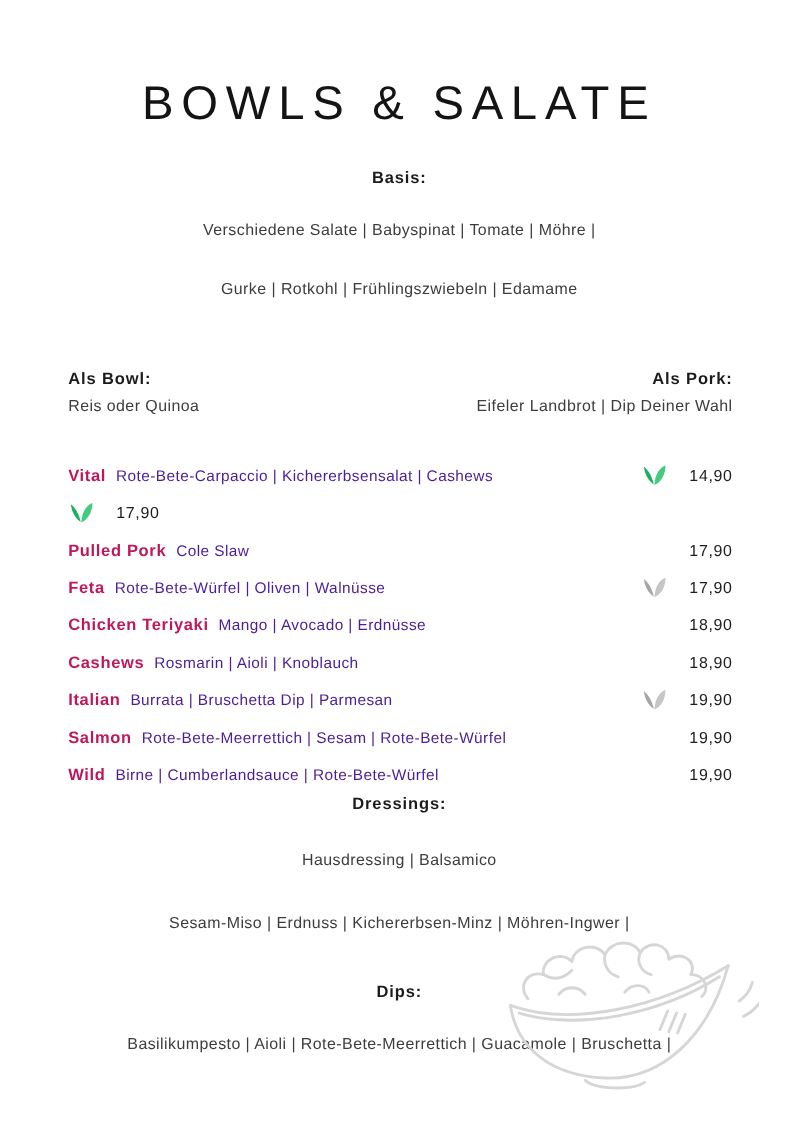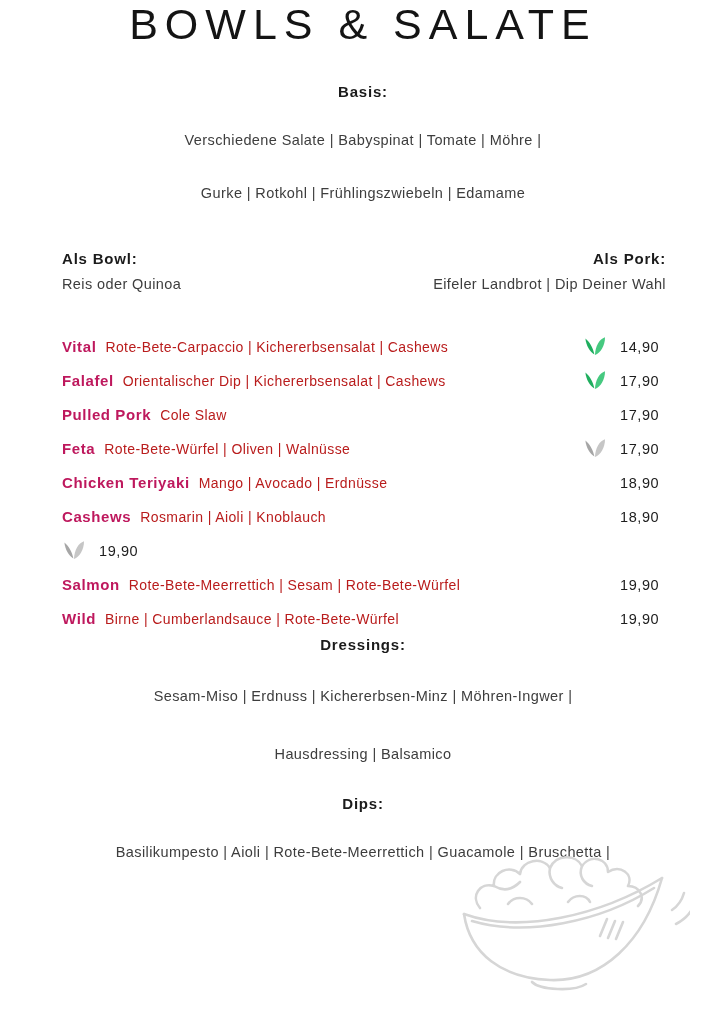--- a/index.html
+++ b/index.html
@@ -7,20 +7,21 @@
   body {
     width:726px; height:1024px;
     font-family:"Liberation Sans", sans-serif;
     color:#1d1d1d;
     position:relative;
     overflow:hidden;
   }
   .page { width:726px; height:1024px; position:relative; }
 
   .title {
+    padding-top:70px;
     text-align:center;
     font-size:43px;
     font-weight:500;
     letter-spacing:7px;
     color:#141414;
   }
 
   .section-heading {
     text-align:center;
     font-weight:bold;
@@ -33,21 +34,21 @@
   .center-lines {
     text-align:center;
     font-size:14.5px;
     letter-spacing:0.4px;
     color:#3d3d3d;
   }
   .center-lines div { line-height:25px;margin-top:28px; }
   .basis-lines { margin-top:12px; }
 
   .options-row {
-    margin:44px 60px 0 62px;
+    margin:60px 60px 0 62px;
     display:flex;
     justify-content:space-between;
     align-items:flex-start;
   }
   .option h3 {
     font-size:15px;
     font-weight:bold;
     letter-spacing:0.8px;
     color:#1b1b1b;
   }
@@ -71,46 +72,46 @@
   .item-name {
     font-weight:bold;
     font-size:15px;
     letter-spacing:0.6px;
     color:#be185d;
     margin-right:9px;
   }
   .item-desc {
     font-size:14px;
     letter-spacing:0.4px;
-    color:#b91c1c;
+    color:#4c1d95;
   }
   .leaf {
     width:24px; height:22px;
     margin-right:13px;
     flex:0 0 auto;
     display:inline-block;
   }
   .leaf svg { display:block; }
   .leaf .leaf-l { fill:#1fae5e; }
   .leaf .leaf-r { fill:#46c980; }
   .leaf.vegetarian .leaf-l { fill:#a6a6a6; }
   .leaf.vegetarian .leaf-r { fill:#c6c6c6; }
   .item-price {
     width:46px;
-    text-align:left;
+    text-align:right;
     font-size:14.5px;
     letter-spacing:0.6px;
     color:#1d1d1d;
     flex:0 0 auto;
   }
 
   .dressings-heading { }
   .dressings-lines { margin-top:24px; }
   .dressings-lines div { line-height:30px; }
-  .dips-heading { margin-top:26px; }
+  .dips-heading { margin-top:38px; }
   .dips-lines { margin-top:28px; }
   .dips-lines div { line-height:25px; }
 
   .bowl-art {
     position:absolute;
     right:36px;
     bottom:26px;
     width:240px;
     height:168px;
     pointer-events:none;
@@ -146,21 +147,20 @@
       <span class="menu-left"><span class="item-name">Vital</span><span class="item-desc">Rote-Bete-Carpaccio | Kichererbsensalat | Cashews</span></span>
       <span class="leaf vegan">
           <svg viewBox="0 0 24 22" width="24" height="22">
             <path class="leaf-l" d="M11.4 18.5 C9.8 11.5 6.8 5.8 2.4 2.4 C3.2 9.6 6.6 15.4 11.4 18.5 Z"></path>
             <path class="leaf-r" d="M12 18.9 C12.2 9.8 16.4 3.2 22 1.2 C22 9.8 17.6 16.7 12 18.9 Z"></path>
           </svg>
         </span>
       <span class="item-price">14,90</span>
     </div>
     <div class="menu-row">
-      <span class="menu-left"><span class="item-name">Falafel</span><span class="item-desc">Orientalischer Dip | Kichererbsensalat | Cashews</span></span>
       <span class="leaf vegan">
           <svg viewBox="0 0 24 22" width="24" height="22">
             <path class="leaf-l" d="M11.4 18.5 C9.8 11.5 6.8 5.8 2.4 2.4 C3.2 9.6 6.6 15.4 11.4 18.5 Z"></path>
             <path class="leaf-r" d="M12 18.9 C12.2 9.8 16.4 3.2 22 1.2 C22 9.8 17.6 16.7 12 18.9 Z"></path>
           </svg>
         </span>
       <span class="item-price">17,90</span>
     </div>
     <div class="menu-row">
       <span class="menu-left"><span class="item-name">Pulled Pork</span><span class="item-desc">Cole Slaw</span></span>
@@ -196,20 +196,21 @@
       <span class="menu-left"><span class="item-name">Cashews</span><span class="item-desc">Rosmarin | Aioli | Knoblauch</span></span>
       <span class="leaf" style="visibility: hidden;">
           <svg viewBox="0 0 24 22" width="24" height="22">
             <path class="leaf-l" d="M11.4 18.5 C9.8 11.5 6.8 5.8 2.4 2.4 C3.2 9.6 6.6 15.4 11.4 18.5 Z"></path>
             <path class="leaf-r" d="M12 18.9 C12.2 9.8 16.4 3.2 22 1.2 C22 9.8 17.6 16.7 12 18.9 Z"></path>
           </svg>
         </span>
       <span class="item-price">18,90</span>
     </div>
     <div class="menu-row">
+      <span class="menu-left"><span class="item-name">Italian</span><span class="item-desc">Burrata | Bruschetta Dip | Parmesan</span></span>
       <span class="leaf vegetarian">
           <svg viewBox="0 0 24 22" width="24" height="22">
             <path class="leaf-l" d="M11.4 18.5 C9.8 11.5 6.8 5.8 2.4 2.4 C3.2 9.6 6.6 15.4 11.4 18.5 Z"></path>
             <path class="leaf-r" d="M12 18.9 C12.2 9.8 16.4 3.2 22 1.2 C22 9.8 17.6 16.7 12 18.9 Z"></path>
           </svg>
         </span>
       <span class="item-price">19,90</span>
     </div>
     <div class="menu-row">
       <span class="menu-left"><span class="item-name">Salmon</span><span class="item-desc">Rote-Bete-Meerrettich | Sesam | Rote-Bete-Würfel</span></span>
@@ -228,22 +229,22 @@
             <path class="leaf-l" d="M11.4 18.5 C9.8 11.5 6.8 5.8 2.4 2.4 C3.2 9.6 6.6 15.4 11.4 18.5 Z"></path>
             <path class="leaf-r" d="M12 18.9 C12.2 9.8 16.4 3.2 22 1.2 C22 9.8 17.6 16.7 12 18.9 Z"></path>
           </svg>
         </span>
       <span class="item-price">19,90</span>
     </div>
   </div>
 
   <h2 class="section-heading dressings-heading">Dressings:</h2>
   <div class="center-lines dressings-lines">
+    <div>Hausdressing | Balsamico</div>
     <div>Sesam-Miso | Erdnuss | Kichererbsen-Minz | Möhren-Ingwer |</div>
-    <div>Hausdressing | Balsamico</div>
   </div>
 
   <h2 class="section-heading dips-heading">Dips:</h2>
   <div class="center-lines dips-lines">
     <div>Basilikumpesto | Aioli | Rote-Bete-Meerrettich | Guacamole | Bruschetta |</div>
   </div>
 
   <div class="bowl-art">
     <svg viewBox="0 0 240 168" width="240" height="168">
       <g stroke="#d6d6d6" stroke-width="2.6" fill="none" stroke-linecap="round" stroke-linejoin="round">

